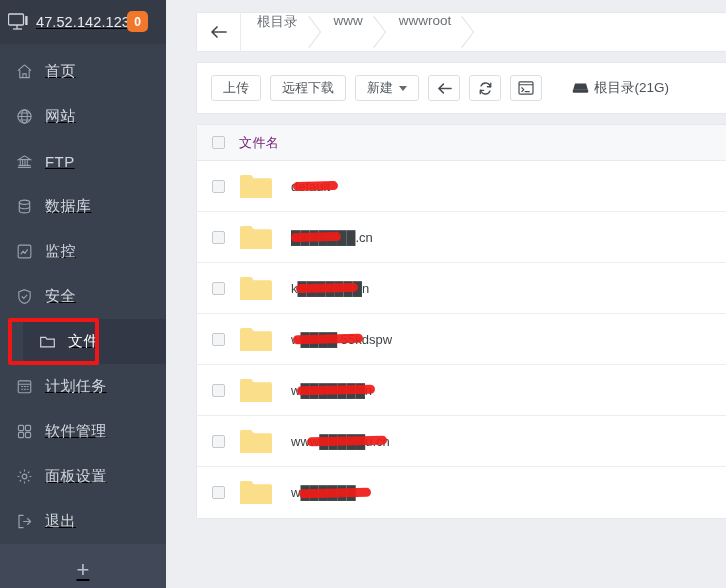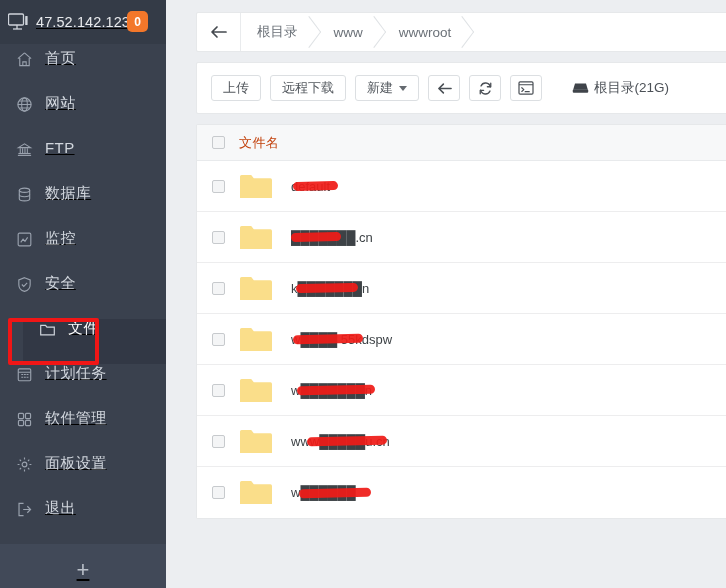--- a/index.html
+++ b/index.html
@@ -33,21 +33,21 @@
   .sb-badge {
     position: absolute; right: 18px; top: 11px;
     width: 21px; height: 21px; border-radius: 5px;
     background: #f3772a;
     color: #fff; font-size: 12px; font-weight: bold;
     display: flex; align-items: center; justify-content: center;
   }
 
   .sb-nav { flex: 1 1 auto; padding-top: 5px; position: relative; }
   .sb-item {
-    height: 45px; display: flex; 
+    height: 45px; display: flex; align-items: center;
     padding-left: 14px; cursor: pointer; position: relative;
   }
   .sb-item .sb-ico {
     width: 20px; height: 20px; flex: 0 0 20px;
     margin-right: 11px;
     display: flex; align-items: center; justify-content: center;
     color: #9aa2ae;
   }
   .sb-item .sb-label {
     color: #d2d7de; font-size: 15px; letter-spacing: .4px;
@@ -92,21 +92,21 @@
     height: 40px; display: flex; align-items: stretch;
     margin-bottom: 10px; width: 560px;
   }
   .crumb-back {
     width: 44px; display: flex; align-items: center; justify-content: center;
     border-right: 1px solid #e9ebed; cursor: pointer;
   }
   .crumb-back svg { display: block; }
   .crumb {
     position: relative;
-    display: flex; align-items: center;
+    display: flex; align-items: flex-start;
     padding: 0 20px 0 16px;
     font-size: 13.5px; color: #6b7178;
     cursor: pointer; white-space: nowrap;
   }
   .crumb:first-of-type { color: #555b61; }
   .crumb::after {
     content: ""; position: absolute; right: -1px; top: 50%;
     width: 19px; height: 19px; margin-top: -10px;
     border-top: 1px solid #dfe2e5; border-right: 1px solid #dfe2e5;
     transform: rotate(45deg) skew(8deg, 8deg);
@@ -150,21 +150,21 @@
     height: 51px; border-bottom: 1px solid #ededee;
     display: flex; align-items: center; background: #fff;
   }
   .fl-row:last-child { border-bottom: none; }
   .cb-cell { width: 42px; display: flex; justify-content: center; flex: 0 0 42px; }
   .cbox {
     width: 13px; height: 13px; border: 1px solid #c7cacd;
     border-radius: 2px; background: #f4f5f6; cursor: pointer;
   }
   .fl-head .col-name {
-    font-size: 13px; color: #c2410c; letter-spacing: .4px;
+    font-size: 13px; color: #701a75; letter-spacing: .4px;
   }
   .folder-cell { width: 52px; flex: 0 0 52px; display: flex; align-items: center; }
   .folder-ico { width: 34px; height: 27px; }
   .fname {
     position: relative; font-size: 13px; color: #3d4246;
     white-space: nowrap; font-family: "Liberation Sans", sans-serif;
   }
   .redact {
     position: absolute; top: 50%;
     height: 9px; border-radius: 5px;

